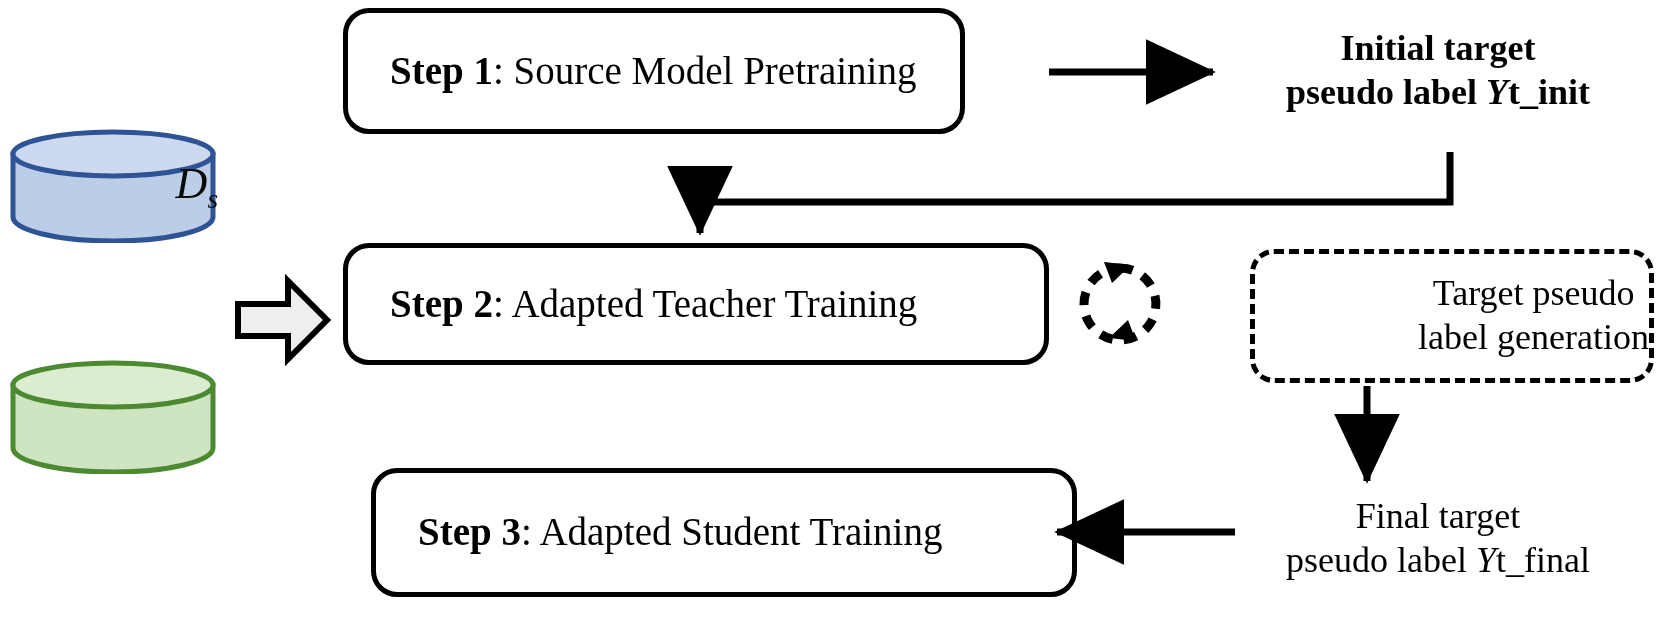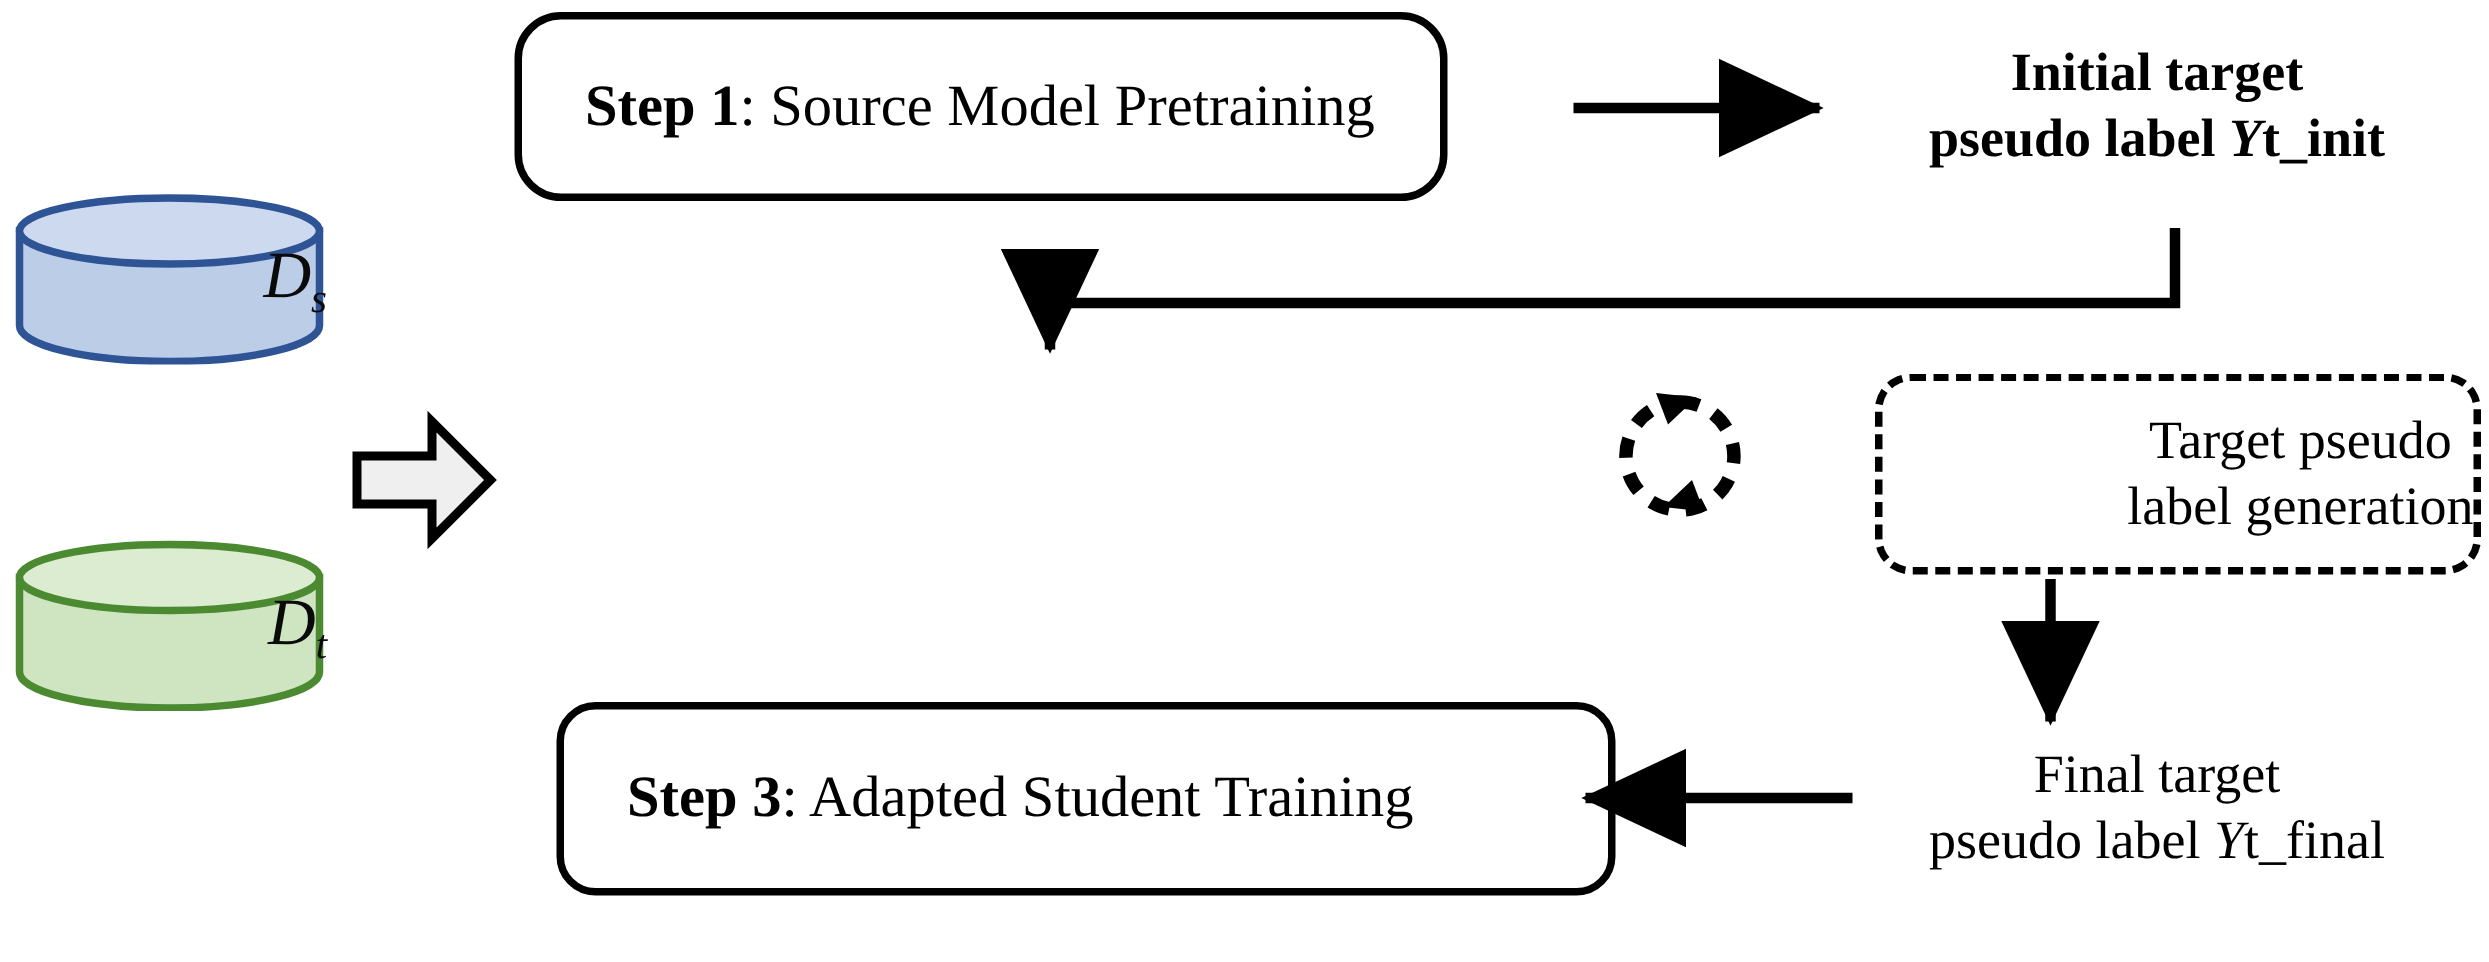--- a/index.html
+++ b/index.html
@@ -111,37 +111,39 @@
     <div class="cyl-label" style="top:30px;">
       <span class="mathvar">D</span><sub>s</sub>
     </div>
   </div>
 
   <div class="cylinder" style="left:8px; top:359px; width:210px; height:115px;">
     <svg width="210" height="115" viewBox="0 0 210 115">
       <path d="M5,26 L5,89 A100,24 0 0 0 205,89 L205,26 Z" fill="#cfe4c0" stroke="#4c8a32" stroke-width="5"></path>
       <ellipse cx="105" cy="26" rx="100" ry="22" fill="#dcecd1" stroke="#4c8a32" stroke-width="5"></ellipse>
     </svg>
-    <div class="cyl-label" style="top:30px;">
-      <span class="mathvar">D</span><sub>t</sub>
-    </div>
   </div>
 
   <div class="cylinder" style="left:230px; top:268px; width:104px; height:104px;">
     <svg width="104" height="104" viewBox="0 0 104 104">
       <path d="M8,36 L58,36 L58,13 L97,52 L58,91 L58,68 L8,68 Z" fill="#efefef" stroke="#000000" stroke-width="6" stroke-linejoin="miter"></path>
     </svg>
   </div>
 
-  <div class="step-box" style="left:343px; top:8px; width:622px; height:126px;border-radius:31px;">
+  <div class="step-box" style="left:343px; top:8px; width:622px; height:126px;">
     <div class="step-text">
       <b>Step 1</b><span>: </span><span>Source Model Pretraining</span>
     </div>
   </div>
 
+  <div class="step-box" style="left:343px; top:243px; width:706px; height:122px;">
+    <div class="step-text">
+      <b>Step 2</b><span>: </span><span>Adapted Teacher Training</span>
+    </div>
+  </div>
 
   <div class="step-box" style="left:343px; top:468px; width:706px; height:129px;margin-left:28px;">
     <div class="step-text">
       <b>Step 3</b><span>: </span><span>Adapted Student Training</span>
     </div>
   </div>
 
   <div class="dashed-box" style="left:1250px; top:249px; width:404px; height:134px;">
     <div class="dashed-text">
       <span>Target pseudo</span><br>

